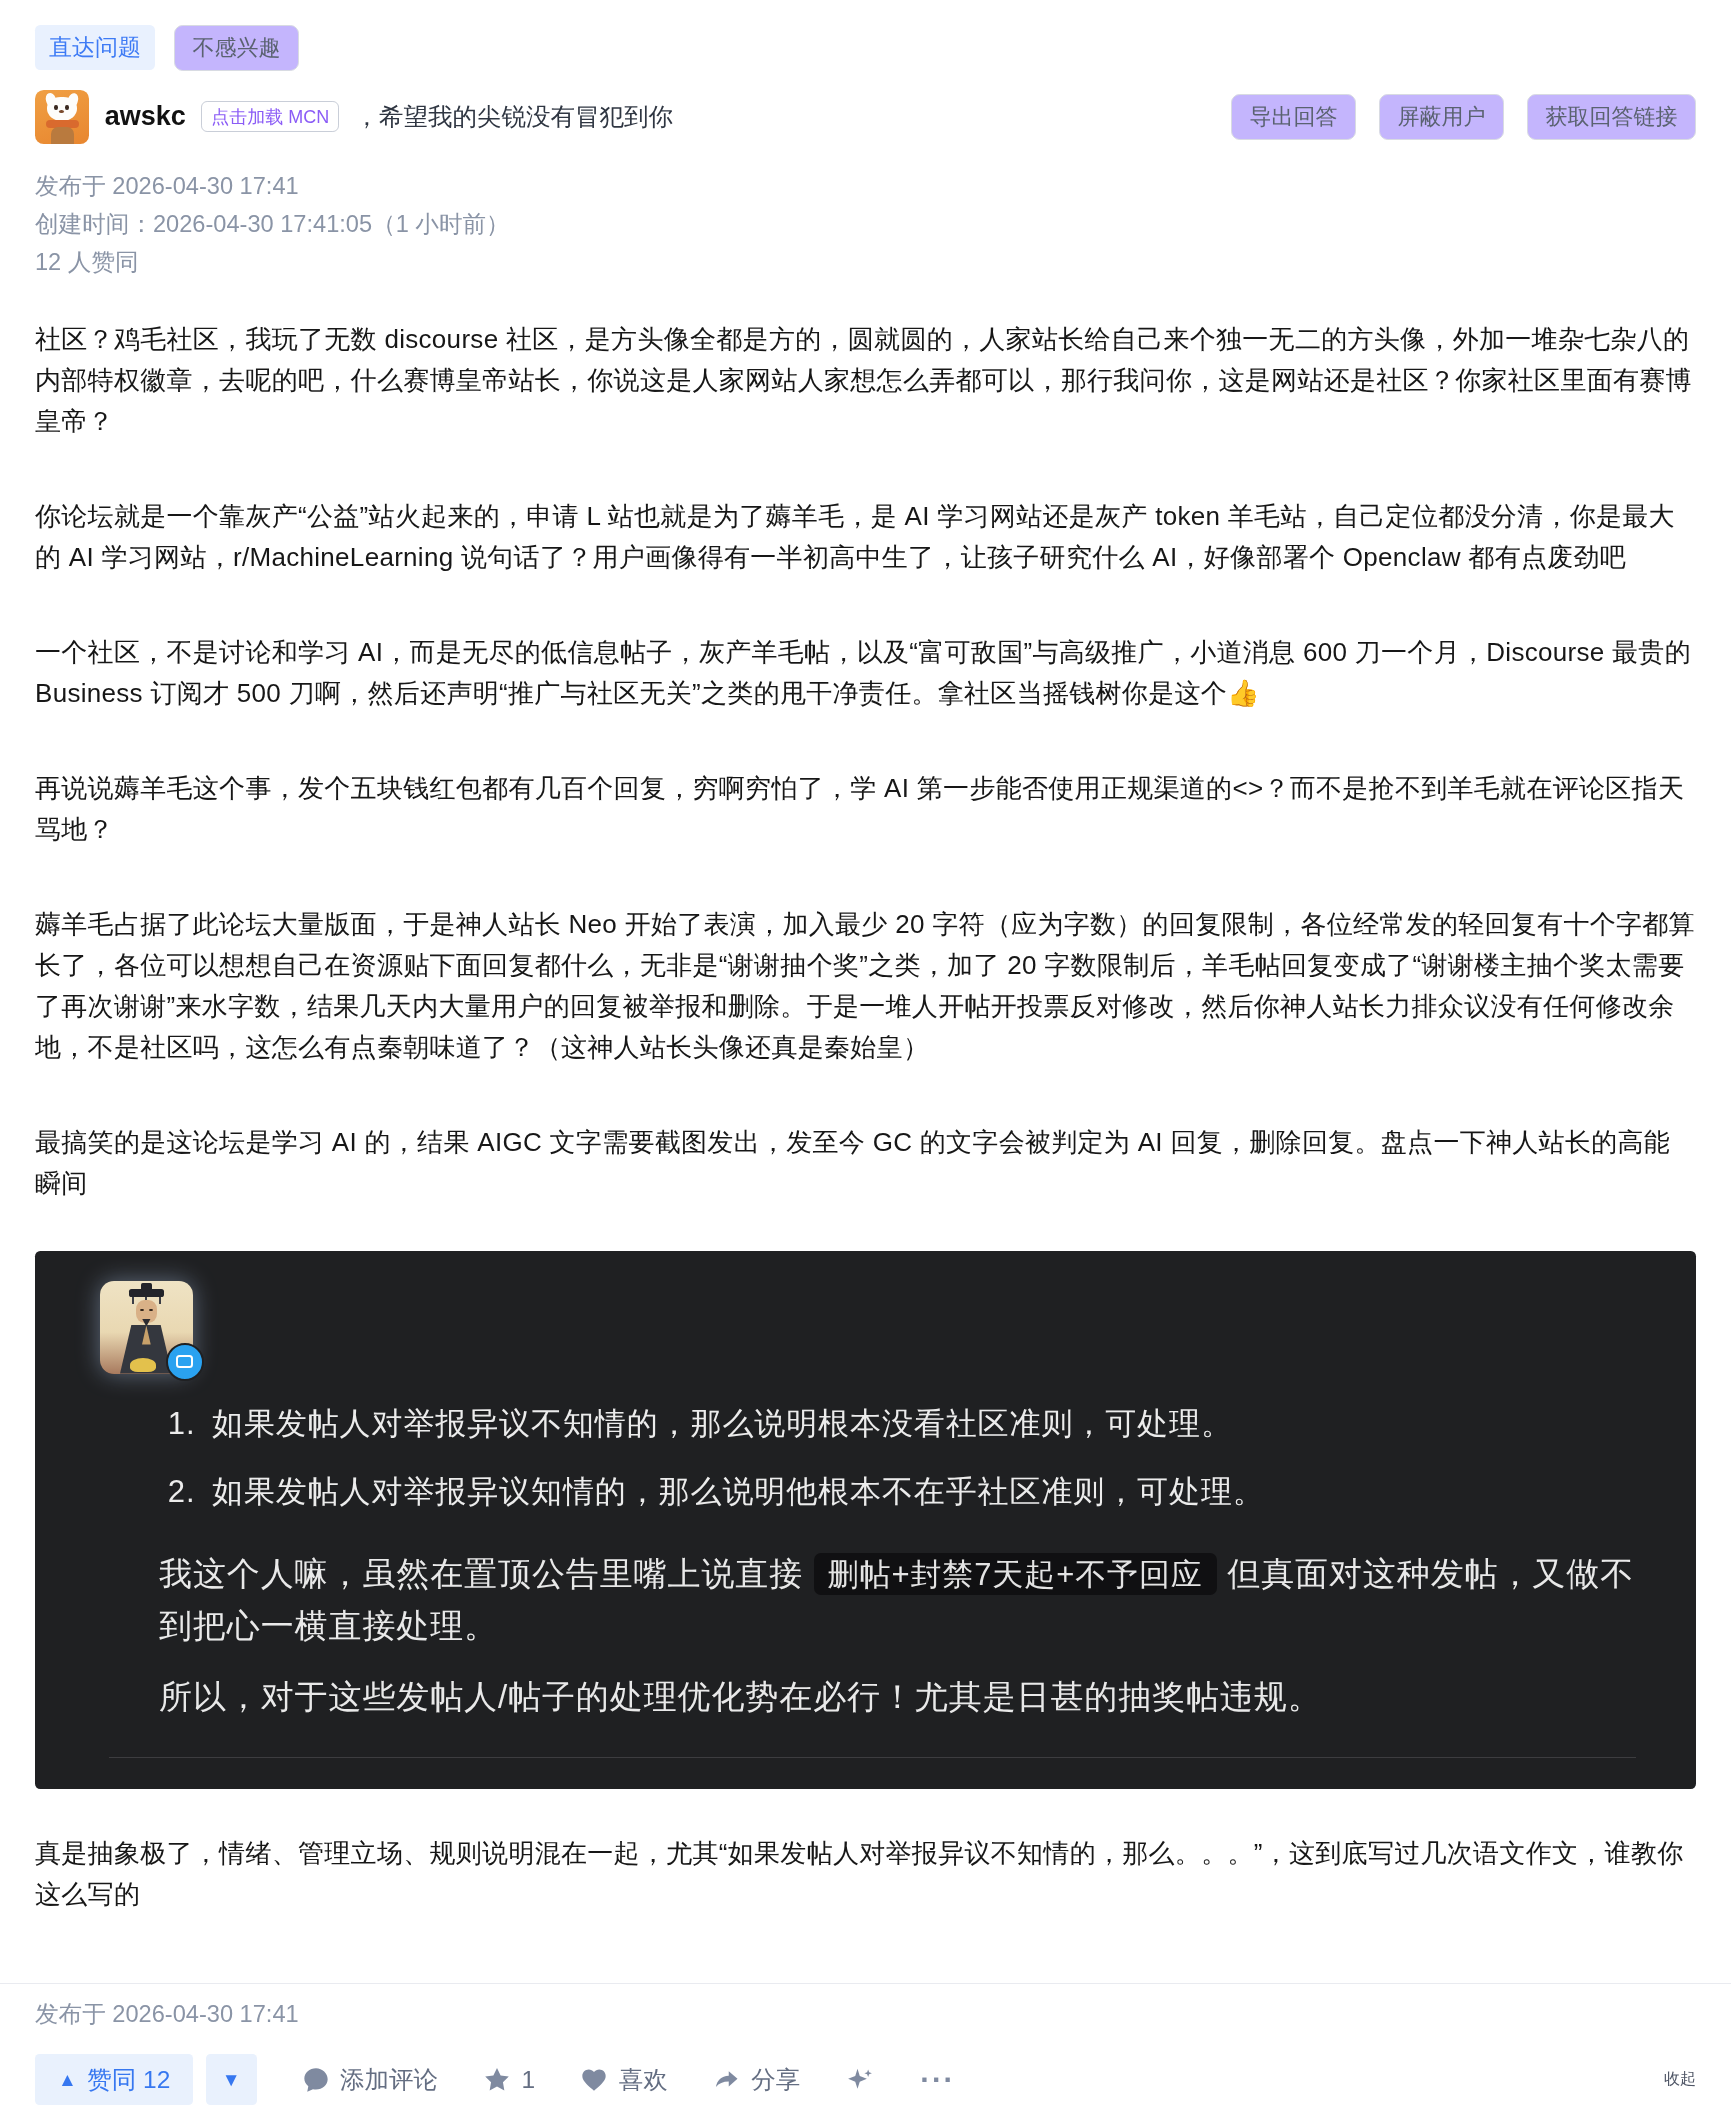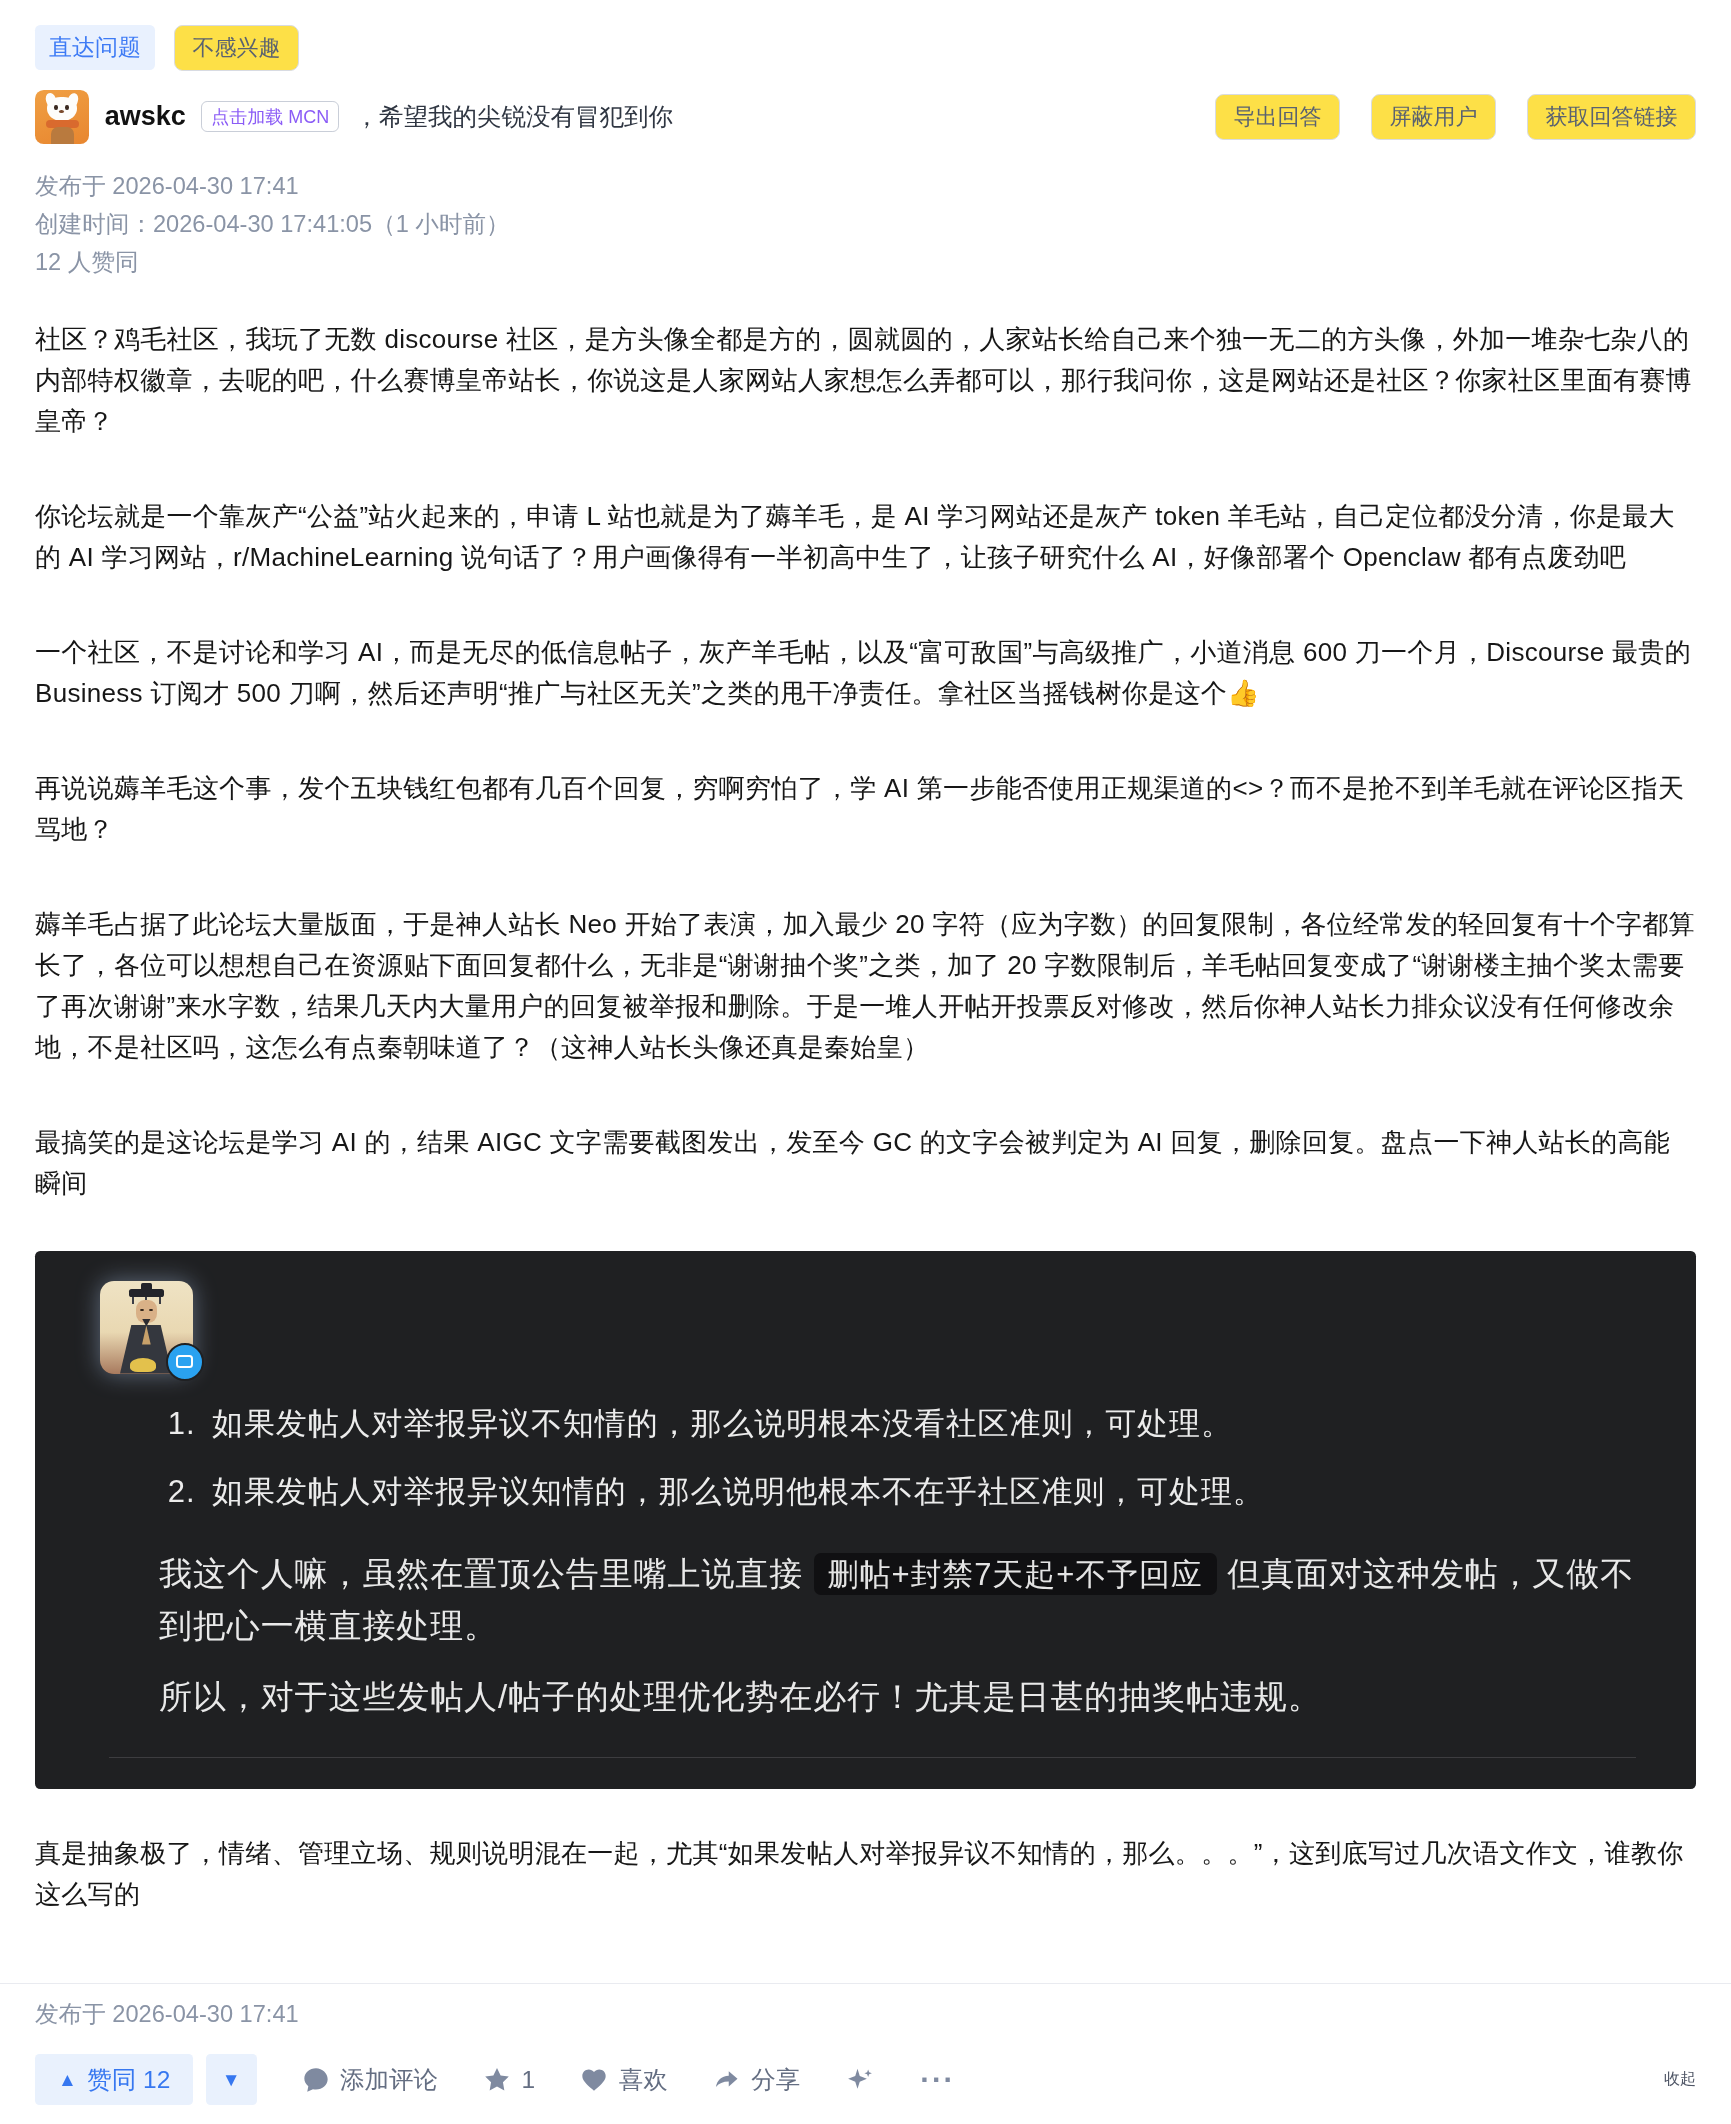--- a/index.html
+++ b/index.html
@@ -15,21 +15,21 @@
 
   
   .title-row { display:flex; align-items:center; gap:19px; }
   .title-row h1 { font-size:27px; font-weight:bold; color:#121212; letter-spacing:0.4px; }
   .q-tag { color:#e4593f; margin-right:5.2px; }
   .goto-link {
     font-size:23px; color:#3e7bf5; background:#e9f1fe;
     padding:7px 14px; border-radius:5.2px; text-decoration:none; cursor:pointer;
   }
   .chip-btn {
-    font-size:22px; color:#5a6270; background:#fde047;
+    font-size:22px; color:#5a6270; background:#c4b5fd;
     border:1.7px solid #d8dbe2; border-radius:8.7px; padding:7px 17.5px; cursor:pointer;
     white-space:nowrap;
   }
 
   
   .author-row { display:flex; align-items:center; gap:15.7px; margin-top:19px; }
   .avatar {
     width:54px; height:54px; border-radius:8.7px; position:relative; overflow:hidden;
     background:linear-gradient(160deg,#f0a044 0%,#e8862f 100%); flex:0 0 auto; cursor:pointer;
   }
@@ -42,21 +42,21 @@
   .dog-nose { position:absolute; left:23.6px; top:20px; width:5.2px; height:3.5px; background:#7a4a2c; border-radius:50%; }
   .dog-scarf { position:absolute; left:10.5px; top:30px; width:33px; height:8.7px; background:#d96a2e; border-radius:4.4px; }
   .dog-body { position:absolute; left:15.7px; top:37px; width:23px; height:17.5px; background:#b97a3e; border-radius:7px 7px 0 0; }
   .author-name { font-size:27px; font-weight:bold; color:#121212; cursor:pointer; }
   .mcn-badge {
     font-size:18px; color:#8b5cf6; border:1.7px solid #c9ced8; border-radius:6.1px;
     padding:2.6px 8.7px; cursor:pointer; white-space:nowrap;
   }
   .author-bio { font-size:24.5px; color:#2f3642; }
   .author-row .spacer { flex:1 1 auto; }
-  .author-actions { display:flex; gap:31px; }
+  .author-actions { display:flex; gap:23px; }
 
   
   .meta { margin-top:23px; font-size:23.6px; color:#8a94a6; line-height:38px; }
   .meta div { white-space:pre; }
 
   
   .answer-body p {
     font-size:26px; line-height:41px; color:#171717; margin-top:54px;
     letter-spacing:0.3px;
   }

